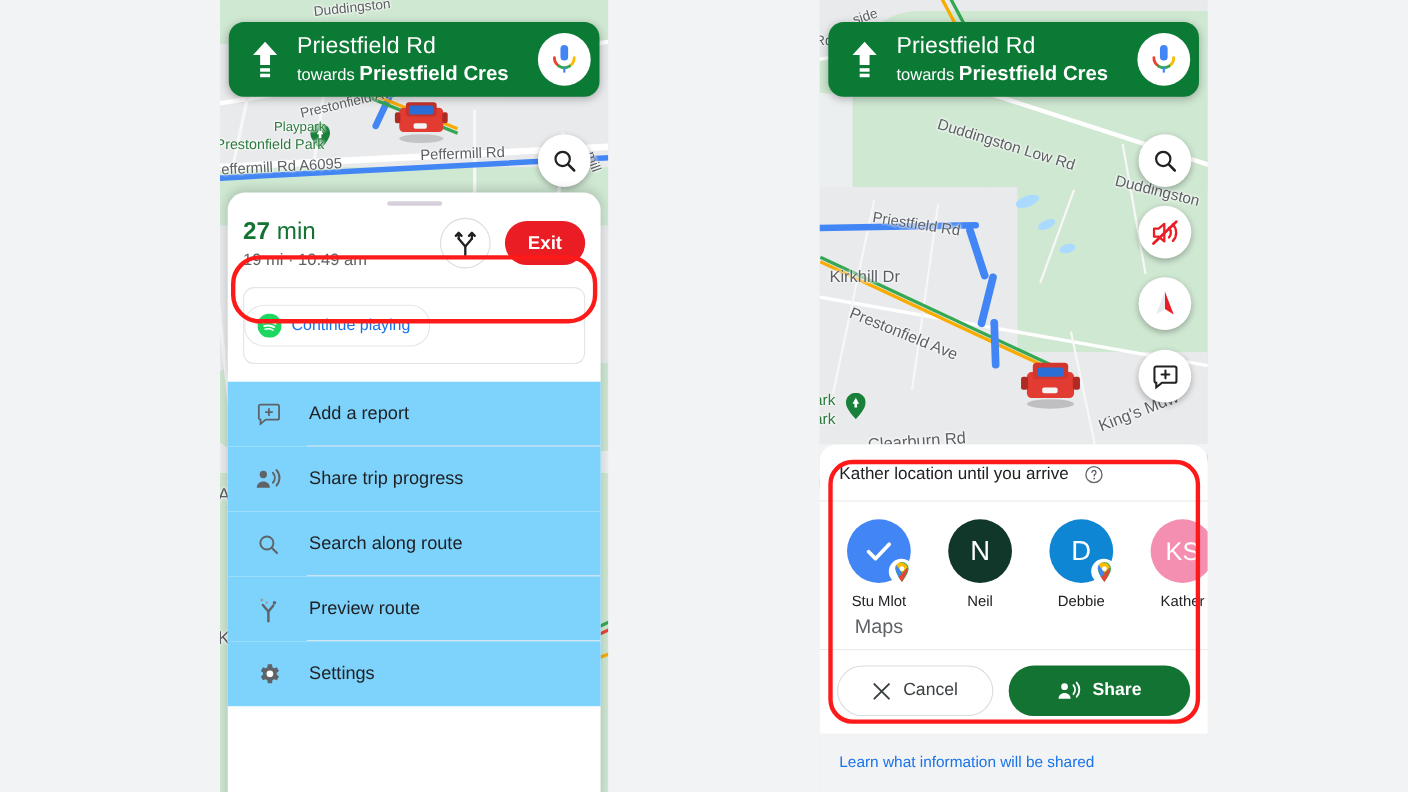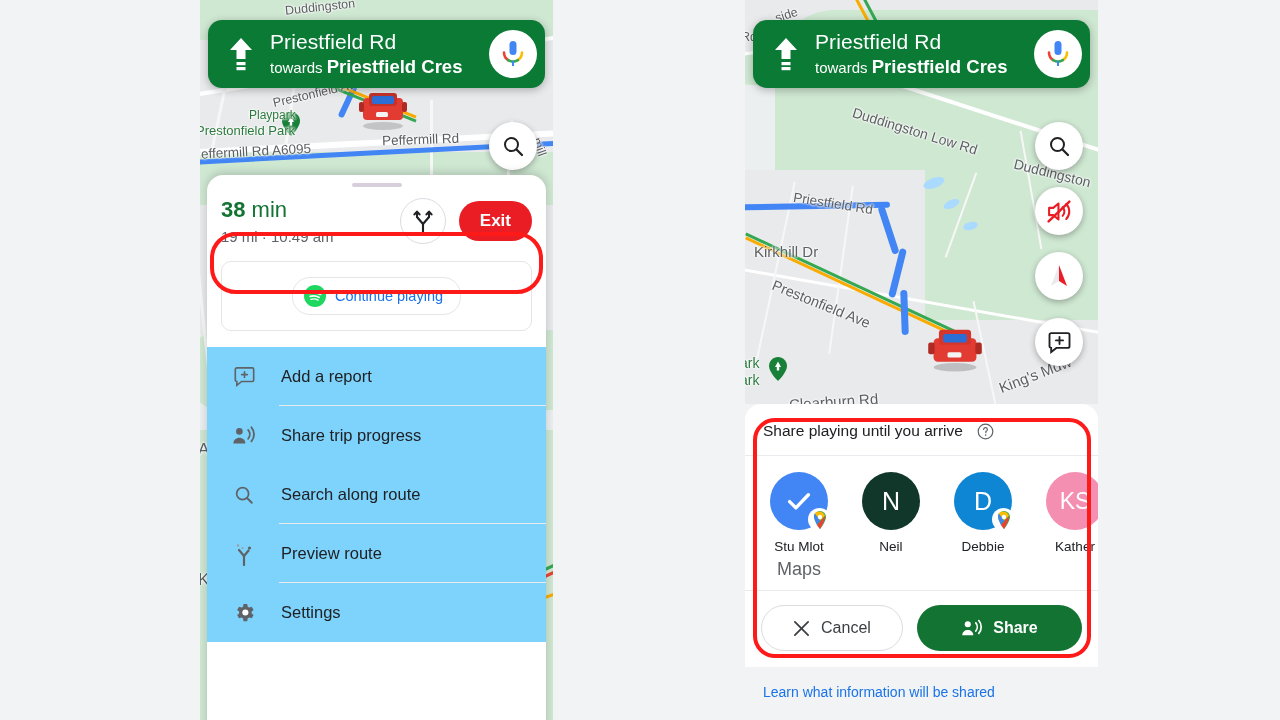--- a/index.html
+++ b/index.html
@@ -76,21 +76,21 @@
     display: flex; align-items: center; justify-content: center; background: #fff;
     margin-right: 13px;
   }
   .exit-btn {
     background: #ea1d25; color: #fff; border: none; border-radius: 22px;
     padding: 10px 21px; font-size: 17px; font-weight: 700;
     font-family: "Liberation Sans", sans-serif; cursor: pointer;
   }
   .media-card {
     margin: 12px 14px 0; border: 1px solid #e4e5e7; border-radius: 10px;
-    height: 70px; display: flex; align-items: center; justify-content: center;
+    height: 70px; display: flex; align-items: center; 
   }
   .spotify-chip {
     display: flex; align-items: center; gap: 9px;
     border: 1px solid #e4e5e7; border-radius: 18px;
     padding: 7px 17px 7px 11px; background: #fff;
   }
   .spotify-chip span { color: #1a73e8; font-size: 14.5px; }
 
   .menu-list { margin-top: 16px; }
   .menu-item {
@@ -249,21 +249,21 @@
         <line x1="15.5" y1="15.5" x2="21" y2="21" stroke="#202124" stroke-width="2.3" stroke-linecap="round"></line>
       </svg>
     </div>
 
     <div class="sheet" style="top:175px;">
       <div class="sheet-handle"></div>
 
       <div class="eta-row">
         <div class="eta-texts">
           <div class="eta-main">
-            <b>38</b>
+            <b>27</b>
             <span>min</span>
           </div>
           <div class="eta-sub">19 mi · 10:49 am</div>
         </div>
         <div class="alt-route-btn">
           <svg width="24" height="26" viewBox="0 0 24 26">
             <path d="M12 24 V16 L6 9" stroke="#202124" stroke-width="2.1" fill="none" stroke-linecap="round"></path>
             <path d="M12 16 L18 9" stroke="#202124" stroke-width="2.1" fill="none" stroke-linecap="round"></path>
             <path d="M6 9 L6 4 M3.4 6.4 L6 3.6 L8.6 6.4" stroke="#202124" stroke-width="2.1" fill="none" stroke-linecap="round" stroke-linejoin="round"></path>
             <path d="M18 9 L18 4 M15.4 6.4 L18 3.6 L20.6 6.4" stroke="#202124" stroke-width="2.1" fill="none" stroke-linecap="round" stroke-linejoin="round"></path>
@@ -465,21 +465,21 @@
       <svg width="25" height="25" viewBox="0 0 24 24">
         <path d="M4 3h16a1.6 1.6 0 0 1 1.6 1.6v11a1.6 1.6 0 0 1-1.6 1.6H9l-5 4v-4a1.6 1.6 0 0 1-1.6-1.6v-11A1.6 1.6 0 0 1 4 3z" fill="none" stroke="#202124" stroke-width="1.8"></path>
         <line x1="12" y1="6.6" x2="12" y2="13.4" stroke="#202124" stroke-width="1.8" stroke-linecap="round"></line>
         <line x1="8.6" y1="10" x2="15.4" y2="10" stroke="#202124" stroke-width="1.8" stroke-linecap="round"></line>
       </svg>
     </div>
 
     <div class="share-sheet">
       <div class="share-card">
         <div class="share-title-row">
-          <div class="share-title">Share playing until you arrive</div>
+          <div class="share-title">Kather location until you arrive</div>
           <svg width="17" height="17" viewBox="0 0 20 20">
             <circle cx="10" cy="10" r="8.6" fill="none" stroke="#5f6368" stroke-width="1.4"></circle>
             <path d="M7.8 7.6a2.2 2.2 0 1 1 2.6 2.3v1.5" stroke="#5f6368" stroke-width="1.4" fill="none" stroke-linecap="round"></path>
             <circle cx="10.2" cy="14.2" r="0.95" fill="#5f6368"></circle>
           </svg>
         </div>
 
         <div class="contacts-row">
 
           <div class="contact">

